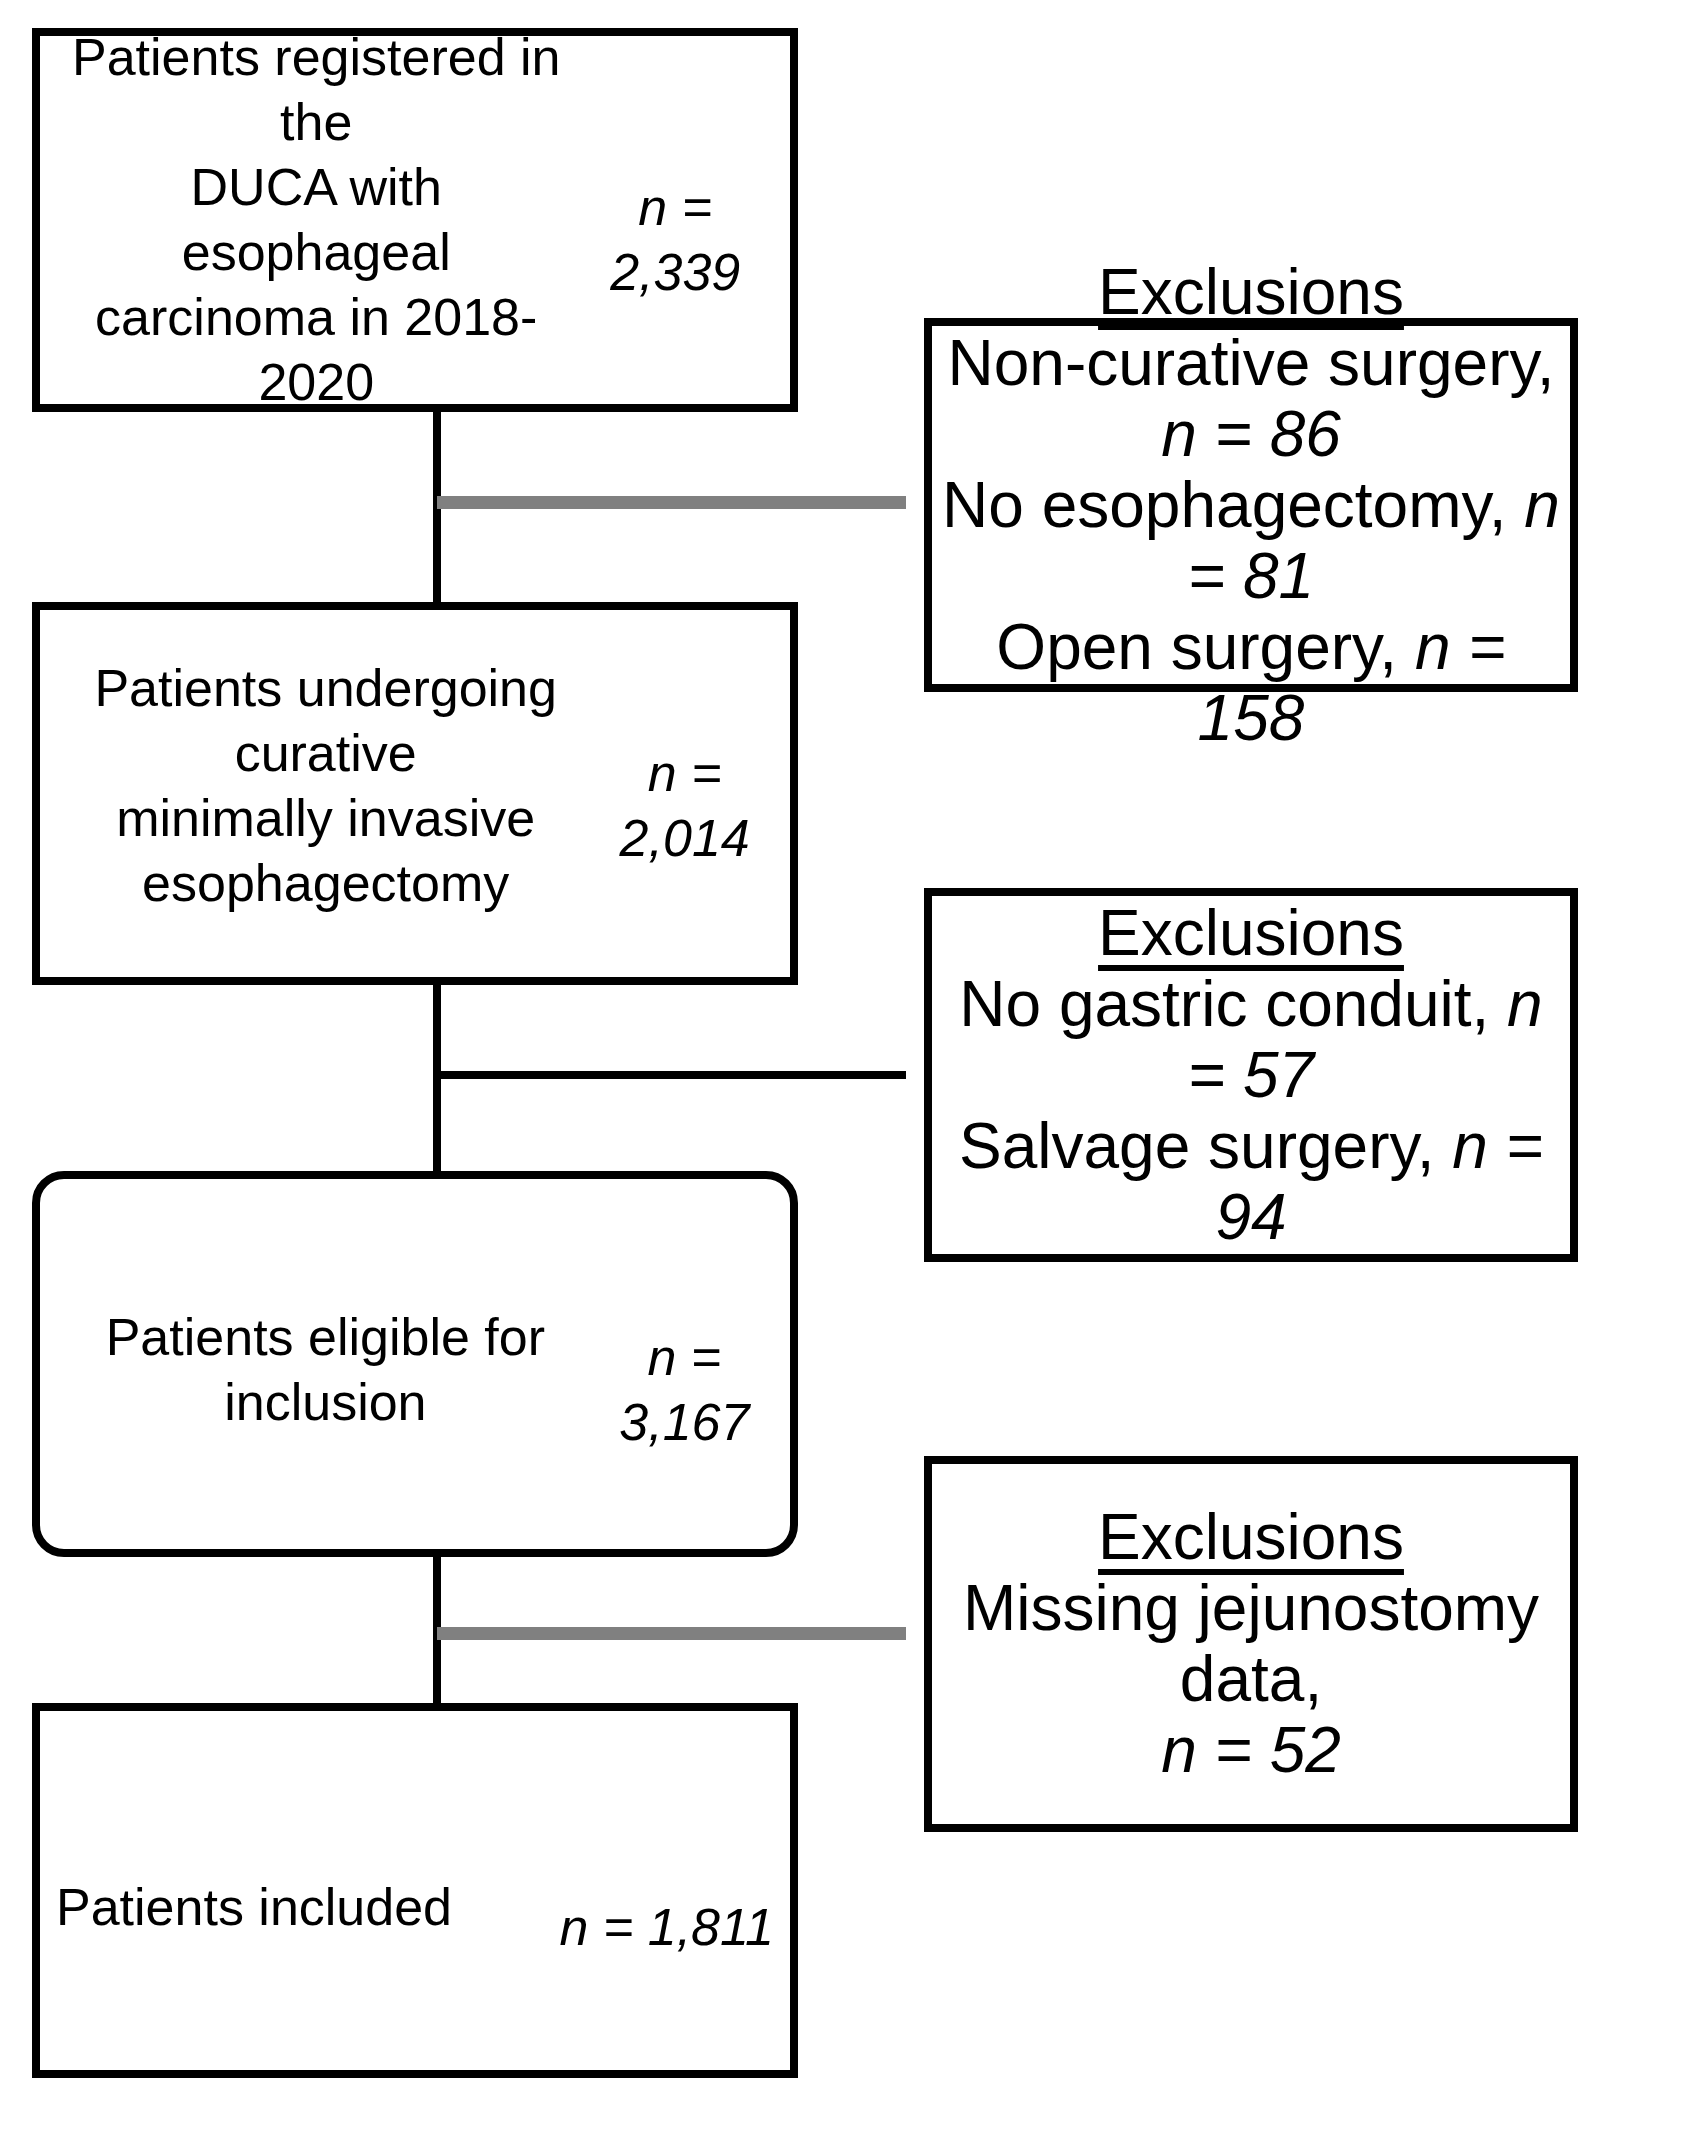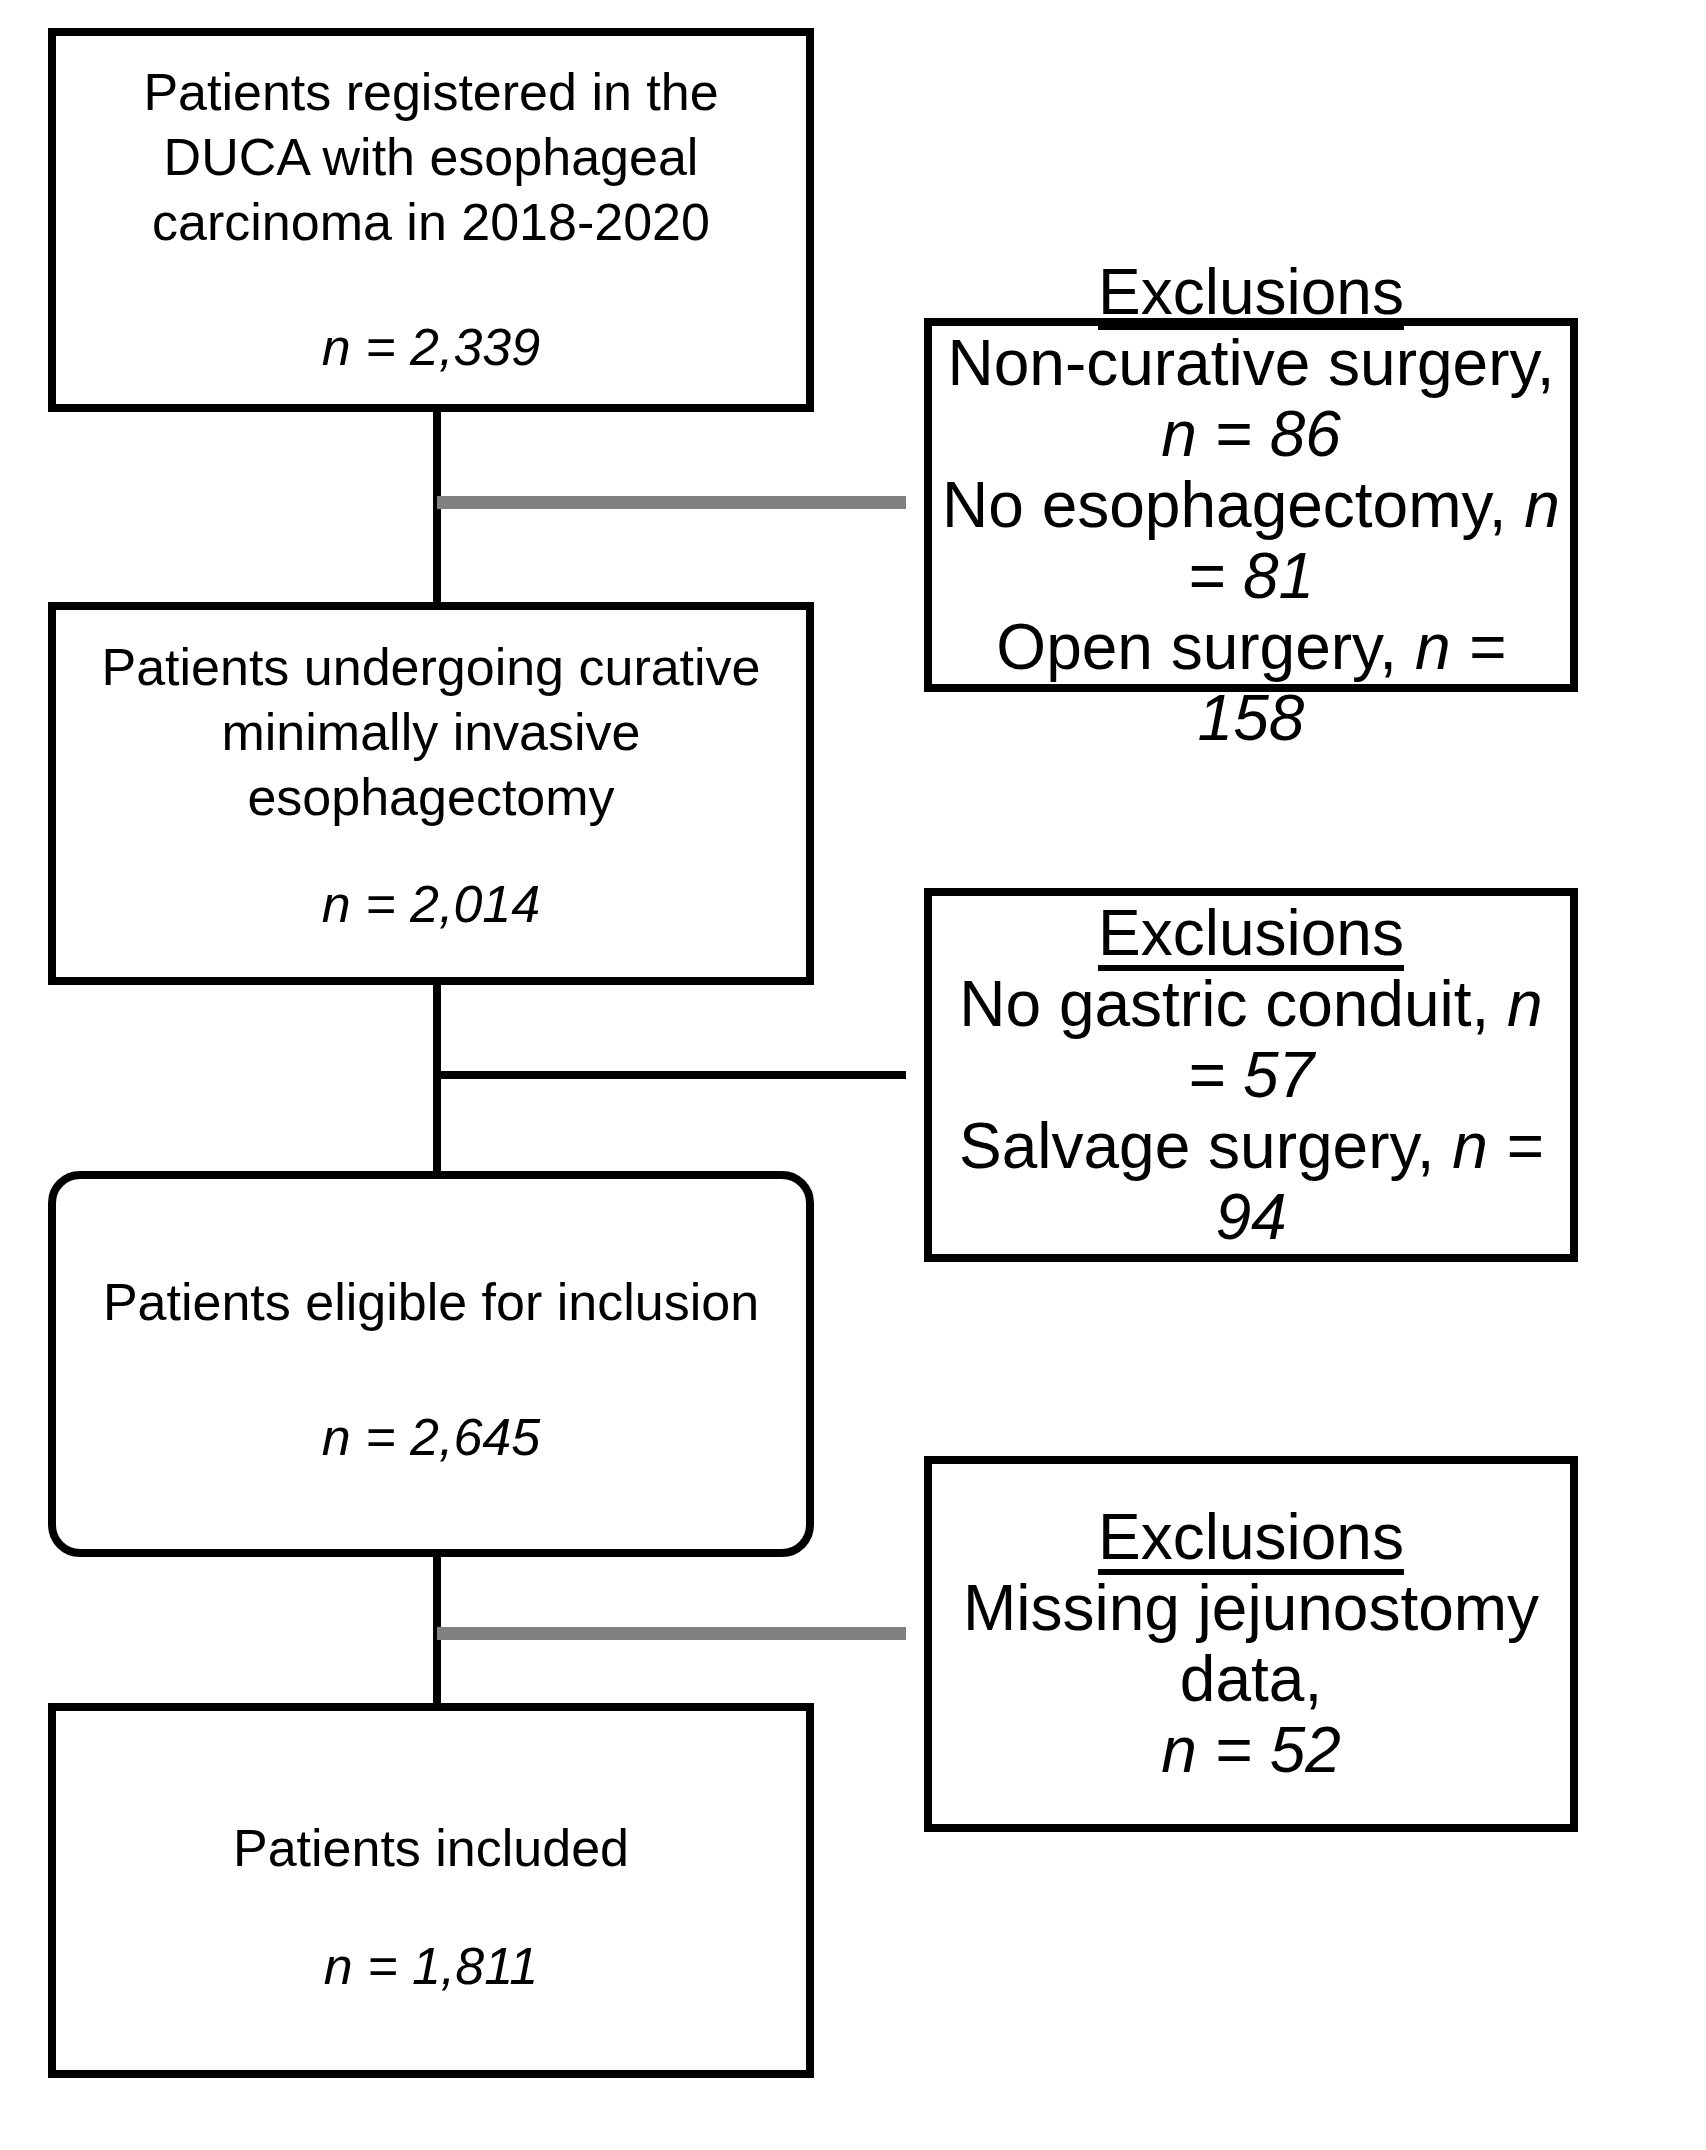--- a/index.html
+++ b/index.html
@@ -16,24 +16,24 @@
   }
   .node, .excl {
     position: absolute;
     box-sizing: border-box;
     background: #ffffff;
     border: 8px solid var(--line-black, #000000);
     text-align: center;
     z-index: 2;
   }
   .node {
-    left: 48px;
+    left: 32px;
     width: 766px;
     display: flex;
-    flex-direction: column;
+    flex-direction: row;
     align-items: center;
     justify-content: space-between;
   }
   .node .title {
     font-size: 52px;
     line-height: 65px;
     white-space: pre-line;
   }
   .node .nvalue {
     font-size: 52px;
@@ -104,21 +104,21 @@
 
 <div class="node" id="node-mie">
   <div class="title">Patients undergoing curative
 minimally invasive
 esophagectomy</div>
   <div class="nvalue">n = 2,014</div>
 </div>
 
 <div class="node" id="node-eligible">
   <div class="title">Patients eligible for inclusion</div>
-  <div class="nvalue">n = 2,645</div>
+  <div class="nvalue">n = 3,167</div>
 </div>
 
 <div class="node" id="node-included">
   <div class="title">Patients included</div>
   <div class="nvalue">n = 1,811</div>
 </div>
 
 <div class="excl" id="excl-1">
   <div class="heading">Exclusions</div>
   <div class="excl-lines">

